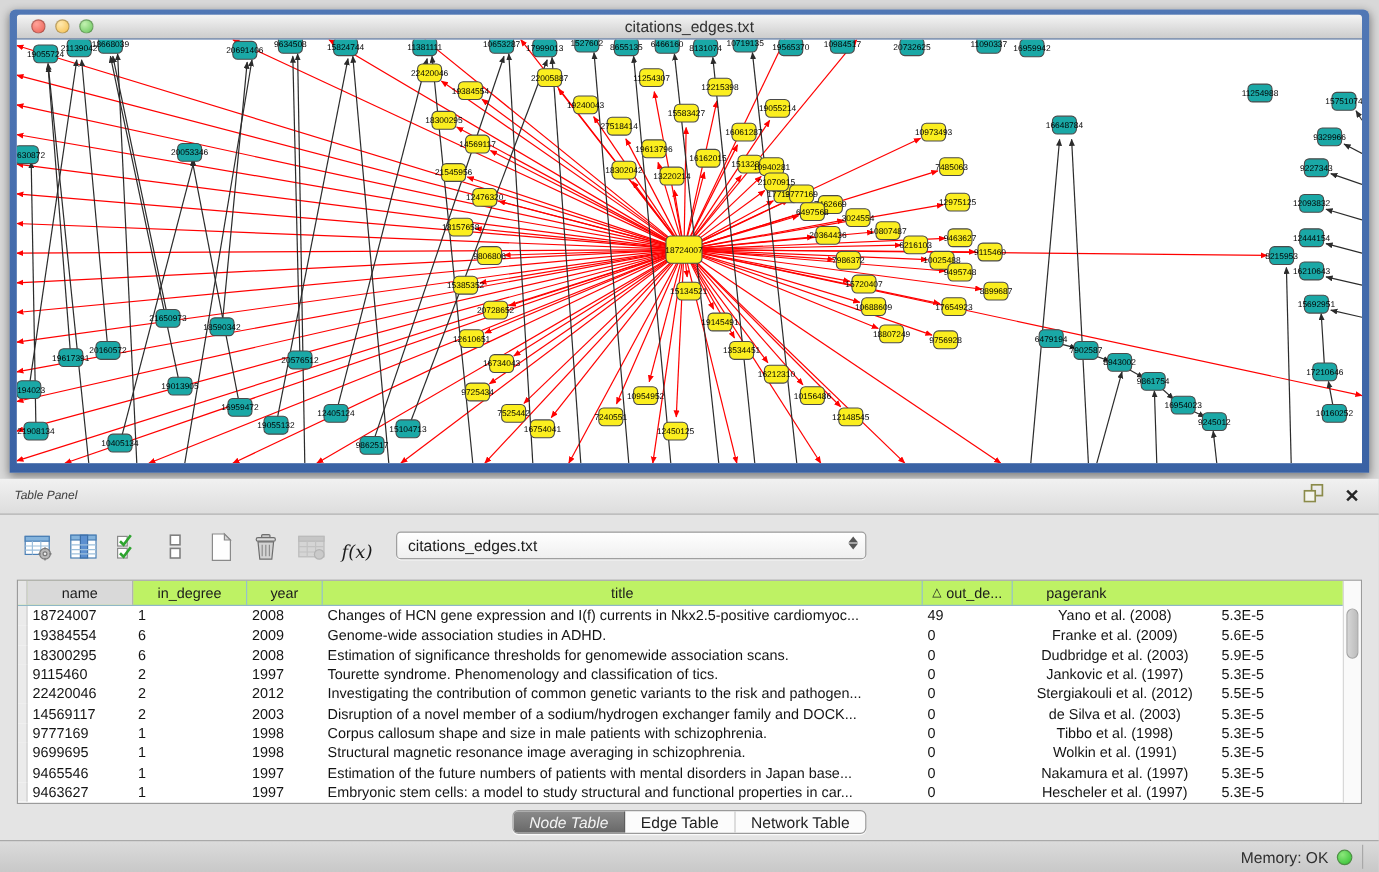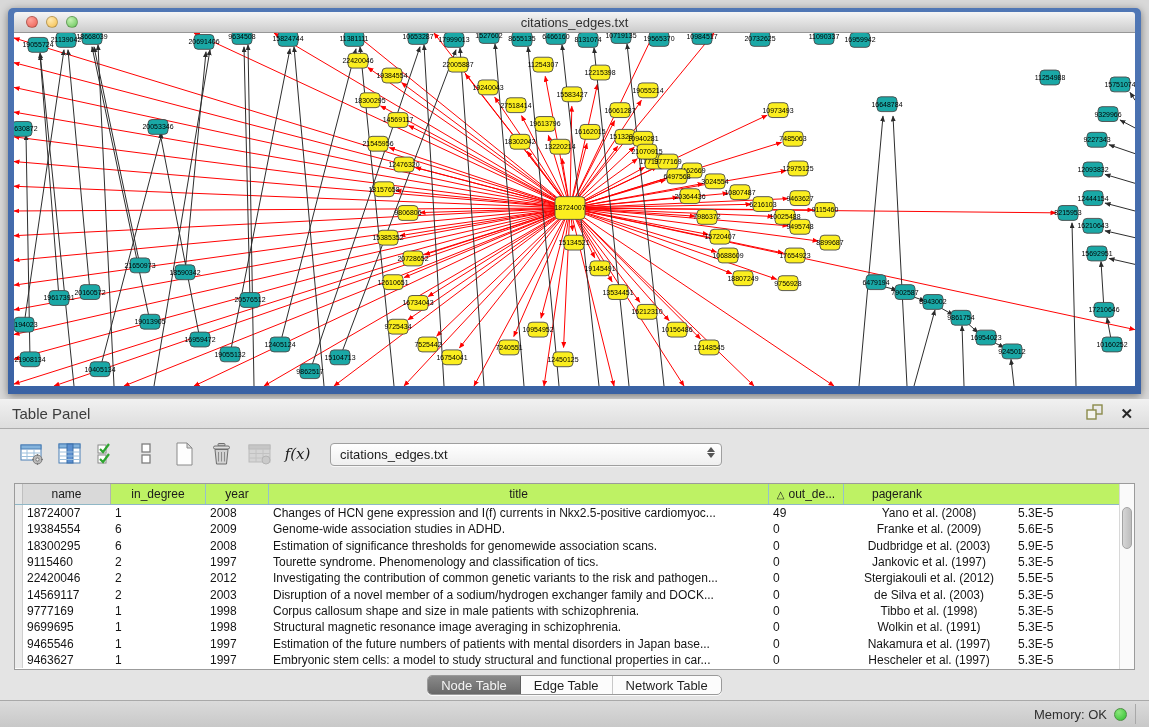--- a/index.html
+++ b/index.html
@@ -19,28 +19,28 @@
   .light.yellow { background:radial-gradient(circle at 35% 30%, #FFE9B0, #F5BF4E); }
   .light.green  { background:radial-gradient(circle at 35% 30%, #C4F2B2, #66C459); }
   .title-text { position:absolute; left:0; right:0; text-align:center; font-size:13px; color:#303030; }
   .canvas-wrap { background:#FFFFFF; height:calc(100% - 21px); overflow:hidden; position:relative; }
   .canvas-wrap svg { display:block; width:100%; height:100%; }
 
   
   .tp-header { position:absolute; left:0; top:399px; width:1149px; height:30px;
     background:linear-gradient(#F1F1F1,#DDDDDD); border-bottom:1px solid #ABABAB;
     display:flex; align-items:center; }
-  .tp-title { margin-left:12px; font-size:15px; color:#3C3C3C; }
+  .tp-title { margin-left:12px; font-size:10px; color:#3C3C3C;font-style:italic; }
   .tp-icons { margin-left:auto; margin-right:16px; display:flex; gap:16px; align-items:center; }
   .tp-close { font-size:15px; font-weight:bold; color:#262626; line-height:1; }
 
   
   .panel-body { position:absolute; left:0; top:429px; width:1149px; height:271px; background:#E4E4E4; }
   .toolbar { position:absolute; left:16px; top:8px; height:34px; display:flex; align-items:center; gap:7px; }
-  .tool-btn { width:31px; height:30px; display:flex; align-items:center; justify-content:center; border-radius:4px; }
+  .tool-btn { width:31px; height:30px; display:flex; align-items:flex-end; justify-content:center; border-radius:4px; }
   .fx { font-family:"DejaVu Serif",serif; font-style:italic; font-size:15px; color:#1a1a1a; }
   .combo { width:392px; height:23px; margin-left:10px; background:linear-gradient(#FFFFFF,#EFEFEF);
     border:1px solid #9F9F9F; border-radius:4px; display:flex; align-items:center;
     font-size:13px; color:#1d1d1d; padding-left:9px; position:relative; box-shadow:0 1px 0 rgba(255,255,255,.7); }
   .combo-arrows { position:absolute; right:6px; top:3px; display:flex; flex-direction:column; gap:1px; }
   .combo-arrows i { display:block; width:0; height:0; border-left:4px solid transparent; border-right:4px solid transparent; }
   .combo-arrows .up { border-bottom:5px solid #555; }
   .combo-arrows .down { border-top:5px solid #555; }
 
   
@@ -61,21 +61,21 @@
   .vscroll { position:absolute; right:0; top:0; bottom:0; width:15px; background:#FAFAFA; border-left:1px solid #D8D8D8; }
   .vthumb { position:absolute; top:23px; left:2px; width:10px; height:42px;
     background:linear-gradient(90deg,#D6D6D6,#BDBDBD); border:1px solid #A3A3A3; border-radius:6px; }
 
   
   .tabs-bar { position:absolute; left:0; top:246px; width:100%; display:flex; justify-content:center; }
   .seg { display:flex; border:1px solid #9A9A9A; border-radius:5px; overflow:hidden; background:#FCFCFC; height:20px;
     box-shadow:0 1px 0 rgba(255,255,255,.8); }
   .seg-btn { font-size:13px; padding:0 13px; display:flex; align-items:center; color:#1f1f1f; border-right:1px solid #C8C8C8; }
   .seg-btn:last-child { border-right:none; }
-  .seg-btn.active { background:linear-gradient(#8A8A8A,#686868); color:#F4F4F4; border-right:1px solid #5e5e5e; }
+  .seg-btn.active { background:linear-gradient(#8A8A8A,#686868); color:#F4F4F4; border-right:1px solid #5e5e5e;font-style:italic; }
 
   
   .status-bar { position:absolute; left:0; top:700px; width:1149px; height:27px;
     background:linear-gradient(#DBDBDB,#C8C8C8); border-top:1px solid #A9A9A9;
     display:flex; align-items:center; justify-content:flex-end; }
   .mem { font-size:13px; color:#2f2f2f; margin-right:7px; }
   .memdot { width:13px; height:13px; border-radius:50%;
     background:radial-gradient(circle at 35% 30%, #8BE77B, #2FBF2F); border:1px solid #4E8F45; margin-right:22px; }
   .grip { position:absolute; right:13px; top:3px; bottom:3px; width:1px; background:#A8A8A8; }
 </style>

